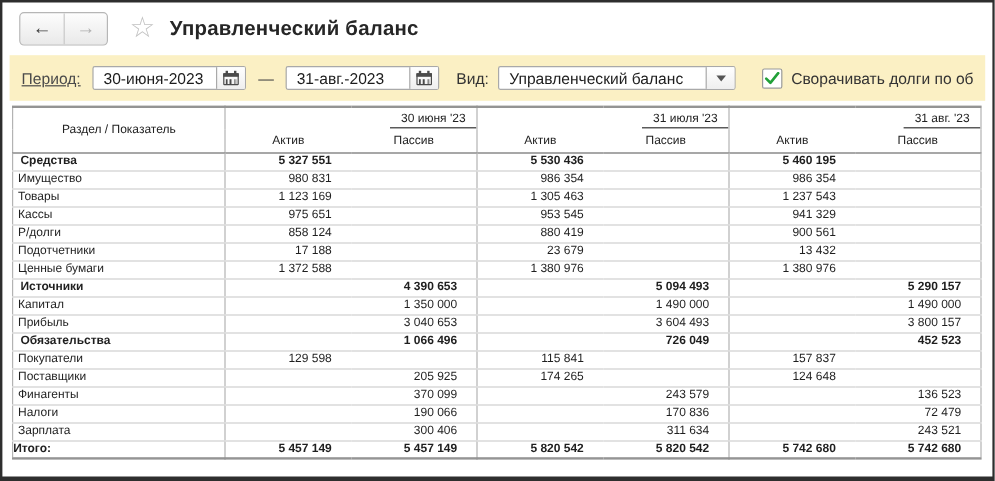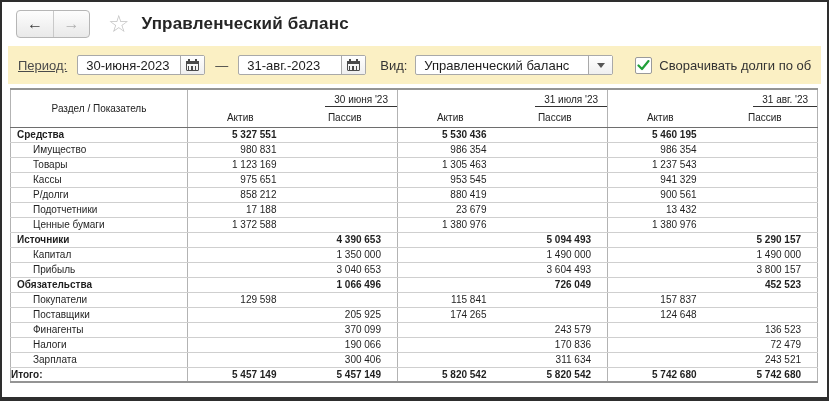--- a/index.html
+++ b/index.html
@@ -146,21 +146,21 @@
   .blk { border-left: 1px solid #b3b3b3; }
 
   thead th { height: 19px; vertical-align: middle; font-weight: bold; color: #222; }
   th.corner { vertical-align: middle; text-align: center; }
   th.period { text-align: right; }
   th.period span { border-bottom: 1px solid #333; padding: 0 9px 1px 9px; }
   th.sub { text-align: center; border-bottom: 1px solid #6e6e6e; }
   th.corner { border-bottom: 1px solid #6e6e6e; }
 
   tbody td { height: 15px; border-bottom: 1px solid #cfcfcf; vertical-align: middle; }
-  td.c-label { padding-left: 22px; }
+  td.c-label { padding-left: 4px; }
   td.c-num { text-align: right; padding-right: 16px; }
   tr.section td { font-weight: bold; }
   tr.section td.c-label { padding-left: 6px; }
   tr.total td { font-weight: bold; border-top: 1px solid #6e6e6e; border-bottom: none; }
   tr.total td.c-label { padding-left: 0; }
 </style>
 </head>
 <body>
 
 <div class="window">
@@ -293,21 +293,21 @@
             <td class="c-label">Кассы</td>
             <td class="c-num blk">975 651</td>
             <td class="c-num"></td>
             <td class="c-num blk">953 545</td>
             <td class="c-num"></td>
             <td class="c-num blk">941 329</td>
             <td class="c-num"></td>
           </tr>
           <tr class="item">
             <td class="c-label">Р/долги</td>
-            <td class="c-num blk">858 212</td>
+            <td class="c-num blk">858 124</td>
             <td class="c-num"></td>
             <td class="c-num blk">880 419</td>
             <td class="c-num"></td>
             <td class="c-num blk">900 561</td>
             <td class="c-num"></td>
           </tr>
           <tr class="item">
             <td class="c-label">Подотчетники</td>
             <td class="c-num blk">17 188</td>
             <td class="c-num"></td>

